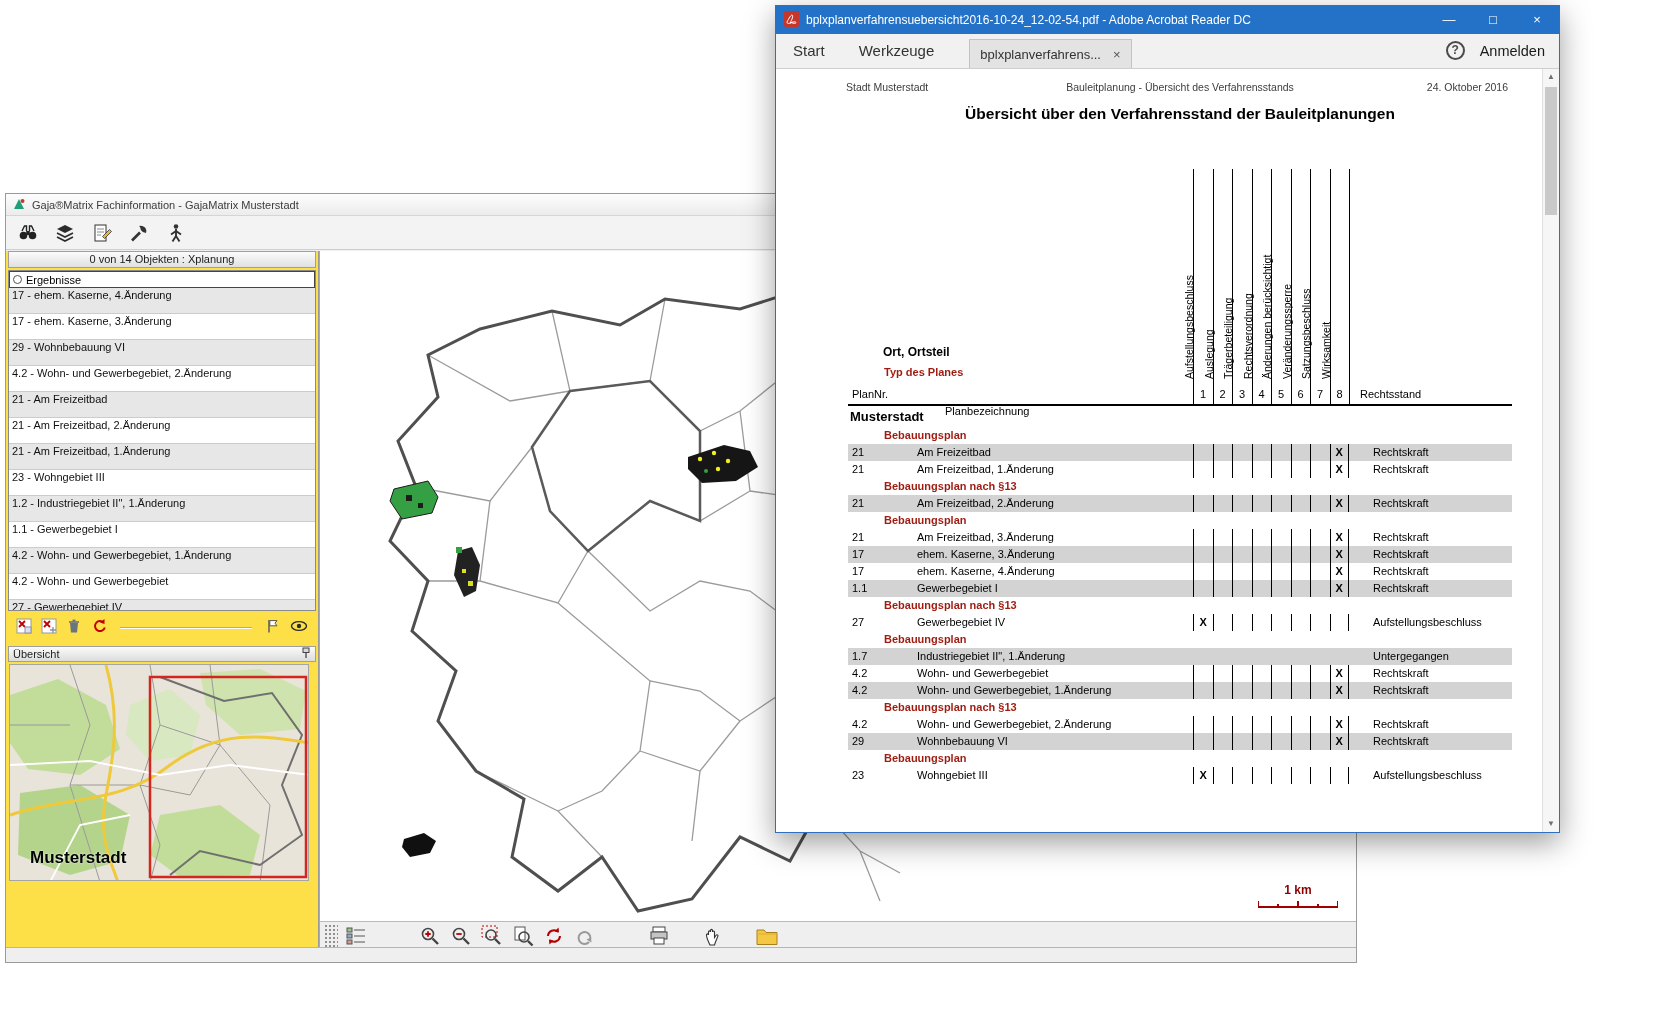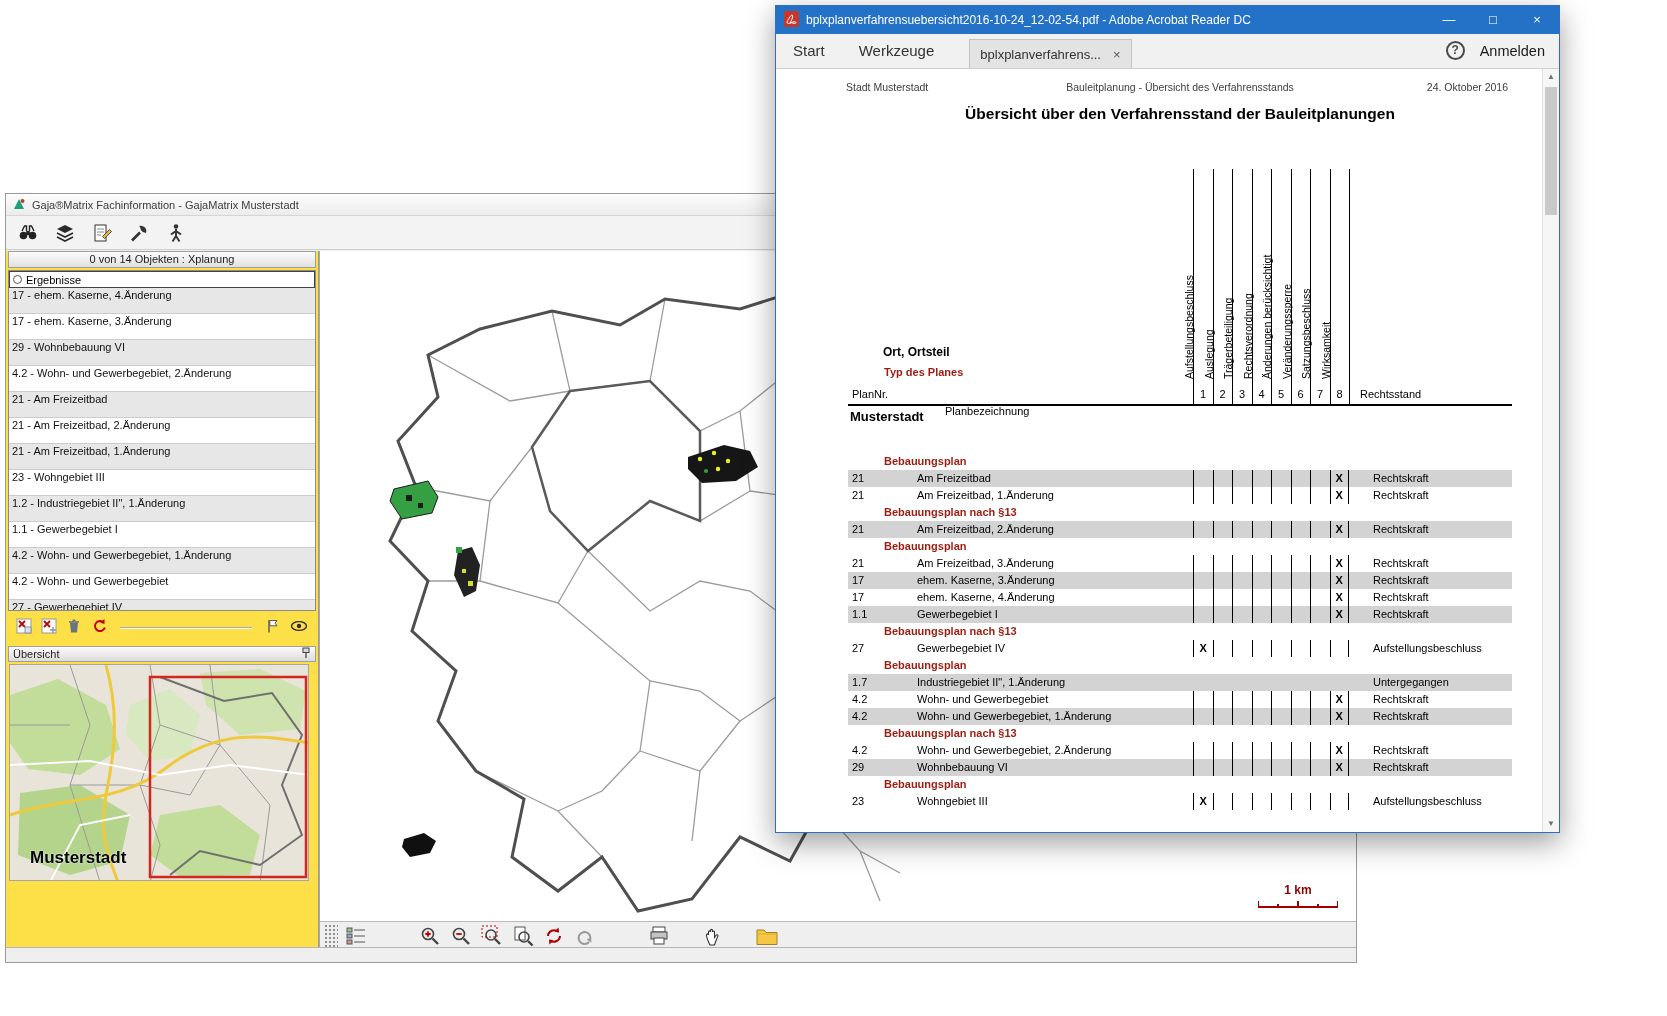--- a/index.html
+++ b/index.html
@@ -97,21 +97,21 @@
   .rot-label { position:absolute; top:195px; height:15px; line-height:15px; font-size:10.5px;
                white-space:nowrap; transform-origin:0 100%; transform:rotate(-90deg); }
   .col-num { position:absolute; top:219px; width:20px; text-align:center; font-size:11px; }
   .lbl-ort { position:absolute; left:2px; top:176px; font-size:12px; font-weight:bold;margin-left:33px; }
   .lbl-typ { position:absolute; left:36px; top:197px; font-size:11px; font-weight:bold; color:#9e1b10; }
   .lbl-plannr { position:absolute; left:4px; top:219px; font-size:11px; }
   .lbl-planbez { position:absolute; left:69px; top:236px; font-size:11px;padding-left:28px; }
   .lbl-rechtsstand { position:absolute; left:512px; top:219px; font-size:11px; }
   .hrule { position:absolute; left:0; top:235px; width:664px; height:2px; background:#000; }
   .pdf-section { position:absolute; left:2px; top:240px; font-size:13px; font-weight:bold; }
-  .pdf-rows { position:absolute; left:0; top:258px; width:664px;margin-top:26px; }
+  .pdf-rows { position:absolute; left:0; top:258px; width:664px; }
   .pdf-row { position:relative; width:664px; height:17px; }
   .pdf-row.shaded { background:#d3d3d3; }
   .grp { position:absolute; left:36px; top:2px; color:#9e1b10; font-weight:bold; font-size:11px; }
   .c-nr { position:absolute; left:4px; top:2px; font-size:11px; }
   .c-name { position:absolute; left:69px; top:2px; font-size:11px; }
   .c-marks { position:absolute; left:345px; top:0; height:17px; display:flex; }
   .mcell { width:19.5px; height:17px; border-left:1px solid #000; font-size:11px; font-weight:bold;
            text-align:center; line-height:16px; }
   .mcell:last-child { border-right:1px solid #000; }
   .c-status { position:absolute; left:512px; top:2px; font-size:11px;padding-left:13px; }

